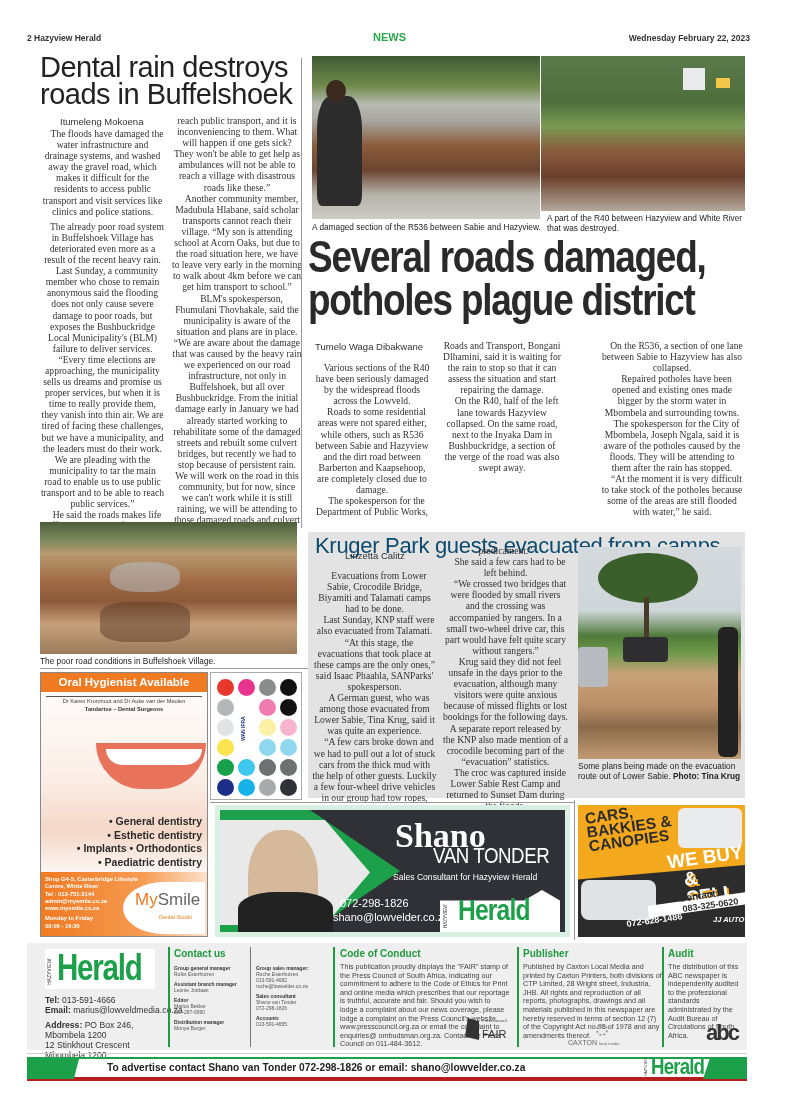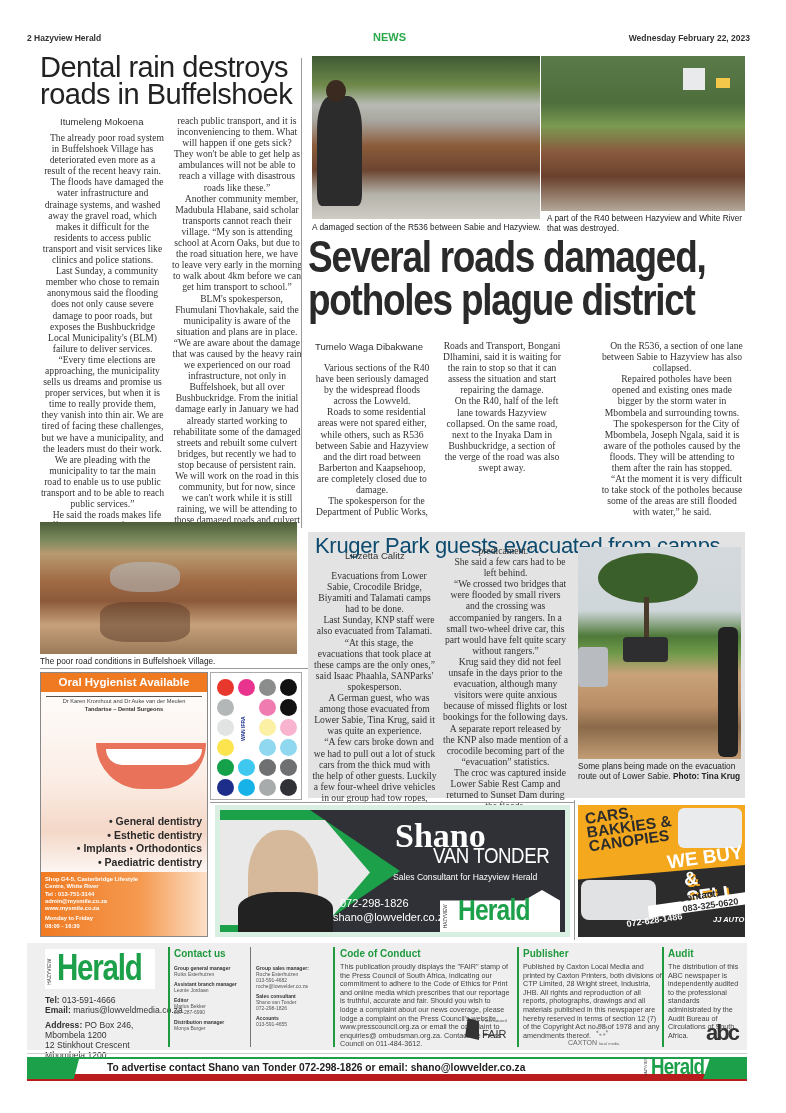--- a/index.html
+++ b/index.html
@@ -26,22 +26,22 @@
 <div class="abs hdr" style="left:27px">2 Hazyview Herald</div>
 <div class="abs sans" style="left:373px;top:31px;font-size:11px;font-weight:bold;color:#2aa84a">NEWS</div>
 <div class="abs hdr" style="right:36px">Wednesday February 22, 2023</div>
 
 <div class="abs sans" style="left:40px;top:54px;font-size:29px;line-height:27px;color:#222;letter-spacing:-0.5px">
   <div>Dental rain destroys</div>
   <div>roads in Buffelshoek</div>
 </div>
 <div class="abs sans" style="left:60px;top:116px;font-size:9.5px;color:#333">Itumeleng Mokoena</div>
 <div class="abs body-text" style="left:40px;top:128px;width:125px">
+  <p>The floods have damaged the water infrastructure and drainage systems, and washed away the gravel road, which makes it difficult for the residents to access public transport and visit services like clinics and police stations.</p>
   <p style="margin-top:4px">The already poor road system in Buffelshoek Village has deteriorated even more as a result of the recent heavy rain.</p>
-  <p>The floods have damaged the water infrastructure and drainage systems, and washed away the gravel road, which makes it difficult for the residents to access public transport and visit services like clinics and police stations.</p>
   <p>Last Sunday, a community member who chose to remain anonymous said the flooding does not only cause severe damage to poor roads, but exposes the Bushbuckridge Local Municipality's (BLM) failure to deliver services.</p>
   <p>“Every time elections are approaching, the municipality sells us dreams and promise us proper services, but when it is time to really provide them, they vanish into thin air. We are tired of facing these challenges, but we have a municipality, and the leaders must do their work. We are pleading with the municipality to tar the main road to enable us to use public transport and to be able to reach public services.”</p>
   <p>He said the roads makes life difficult, especially for elderly people. “It is bad because our grannies and aunts have to walk more than 5km in order to</p>
 </div>
 <div class="abs body-text" style="left:172px;top:115px;width:130px">
   <p style="text-indent:0">reach public transport, and it is inconveniencing to them. What will happen if one gets sick? They won't be able to get help as ambulances will not be able to reach a village with disastrous roads like these.”</p>
   <p>Another community member, Madubula Hlabane, said scholar transports cannot reach their village. “My son is attending school at Acorn Oaks, but due to the road situation here, we have to leave very early in the morning to walk about 4km before we can get him transport to school.”</p>
   <p>BLM's spokesperson, Fhumulani Thovhakale, said the municipality is aware of the situation and plans are in place. “We are aware about the damage that was caused by the heavy rain we experienced on our road infrastructure, not only in Buffelshoek, but all over Bushbuckridge. From the initial damage early in January we had already started working to rehabilitate some of the damaged streets and rebuilt some culvert bridges, but recently we had to stop because of persistent rain. We will work on the road in this community, but for now, since we can't work while it is still raining, we will be attending to those damaged roads and culvert bridges when the weather permits.”</p>
 </div>
 <div class="vline" style="left:301px;top:58px;height:470px"></div>
@@ -129,20 +129,24 @@
   </div>
   <div class="abs" style="left:0;top:199px;width:166px;height:64px;background:linear-gradient(90deg,#f07a22 0%,#f59a50 60%,#fce0c8 100%)">
     <div class="abs sans" style="left:4px;top:4px;font-size:5.8px;line-height:7.3px;font-weight:bold;color:#fff">
       <div>Shop G4-5, Casterbridge Lifestyle</div>
       <div>Centre, White River</div>
       <div>Tel : 013-751-3144</div>
       <div>admin@mysmile.co.za</div>
       <div>www.mysmile.co.za</div>
       <div style="margin-top:3px">Monday to Friday</div>
       <div>08:00 - 16:30</div>
+    </div>
+    <div class="abs" style="left:82px;top:10px;width:82px;height:52px;background:#fff;border-radius:50% 0 0 50%">
+      <div class="abs sans" style="left:12px;top:8px;font-size:17px;color:#f07a22"><span>My</span><span style="color:#666">Smile</span></div>
+      <div class="abs sans" style="left:36px;top:32px;font-size:5.5px;color:#f07a22">Dental Studio</div>
     </div>
   </div>
 </div>
 
 <div class="abs" style="left:210px;top:672px;width:92px;height:128px;border:1px solid #aaa;background:#fff">
     <div class="swatch" style="left: 6px; top: 6px; width: 17px; height: 17px; background: rgb(232, 55, 44);"></div>
     <div class="swatch" style="left: 27px; top: 6px; width: 17px; height: 17px; background: rgb(232, 51, 143);"></div>
     <div class="swatch" style="left: 48px; top: 6px; width: 17px; height: 17px; background: rgb(138, 141, 140);"></div>
     <div class="swatch" style="left: 69px; top: 6px; width: 17px; height: 17px; background: rgb(17, 17, 17);"></div>
     <div class="swatch" style="left: 6px; top: 26px; width: 17px; height: 17px; background: rgb(180, 183, 184);"></div>
@@ -257,19 +261,19 @@
 <div class="abs ftext" style="left:523px;top:963px;width:140px">Published by Caxton Local Media and printed by Caxton Printers, both divisions of CTP Limited, 28 Wright street, Industria, JHB. All rights and reproduction of all reports, photographs, drawings and all materials published in this newspaper are hereby reserved in terms of section 12 (7) of the Copyright Act no 98 of 1978 and any amendments thereof.</div>
 <div class="abs" style="left:596px;top:1024px;width:12px;height:12px;border:2px dotted #999;border-radius:50%"></div>
 <div class="abs sans" style="left:568px;top:1039px;font-size:7px;color:#666"><span>CAXTON</span> <span style="font-size:4px">local media</span></div>
 
 <div class="abs" style="left:662px;top:947px;width:2px;height:100px;background:#1f9a3e"></div>
 <div class="abs fcol-title" style="left:668px;top:948px">Audit</div>
 <div class="abs ftext" style="left:668px;top:963px;width:75px">The distribution of this ABC newspaper is independently audited to the professional standards administrated by the Audit Bureau of Circulations of South Africa.</div>
 <div class="abs sans" style="left:706px;top:1020px;font-size:22px;font-weight:bold;color:#333;letter-spacing:-2px">abc</div>
 
 <div class="hline" style="left:27px;top:1053px;width:720px;background:#ccc"></div>
-<div class="abs" style="left:27px;top:1057px;width:720px;height:24px;background:#fff;border-top:2px solid #1da04a;border-bottom:7px solid #b91c1c">
+<div class="abs" style="left:27px;top:1057px;width:720px;height:24px;background:#fff;border-top:2px solid #1da04a;border-bottom:4px solid #b91c1c">
   <div class="abs" style="left:0;top:0;width:52px;height:20px;background:#1da04a;clip-path:polygon(0 0,100% 0,90% 100%,0 100%)"></div>
   <div class="abs" style="left:676px;top:0;width:44px;height:20px;background:#1da04a;clip-path:polygon(15% 0,100% 0,100% 100%,0 100%)"></div>
   <div class="abs sans" style="left:80px;top:3px;font-size:10.2px;font-weight:bold;color:#222">To advertise contact Shano van Tonder 072-298-1826 or email: shano@lowvelder.co.za</div>
   <div class="abs sans" style="left:624px;top:-5px;font-size:22px;font-weight:bold;color:#1da04a;letter-spacing:-1px;transform:scaleX(0.85);transform-origin:left top">Herald</div>
   <div class="abs sans" style="left:617px;top:17px;font-size:3.5px;color:#333;transform:rotate(-90deg);transform-origin:left top">HAZYVIEW</div>
 </div>
 
 </body></html>

